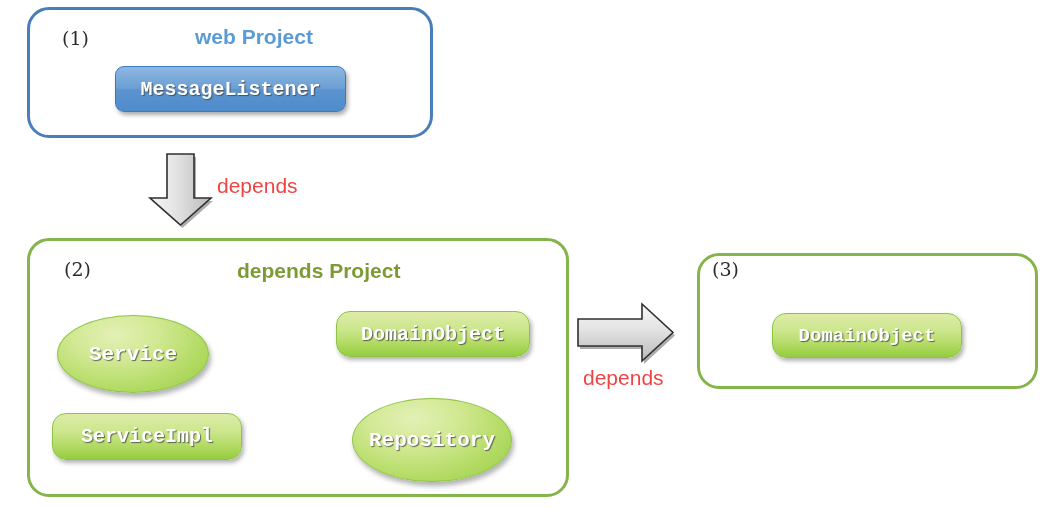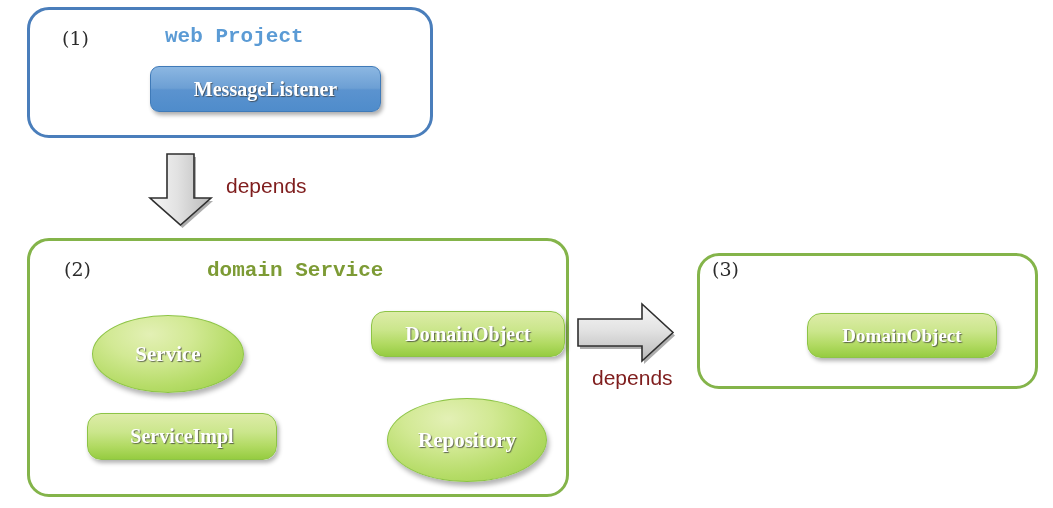--- a/index.html
+++ b/index.html
@@ -53,23 +53,24 @@
     letter-spacing: 0px;
     white-space: nowrap;
   }
   .idx-web    { left: 62px;  top: 27px; }
   .idx-domain { left: 64px;  top: 258px; }
   .idx-model  { left: 712px; top: 258px; }
 
   
   .project-title {
     position: absolute;
-    font-family: Liberation Mono, monospace;
+    font-family: Liberation Sans, sans-serif;
     font-weight: bold;
     white-space: nowrap;
+    margin-left: 30px;
   }
   .title-web {
     left: 165px; top: 25px;
     font-size: 21px;
     color: #5b9bd5;
   }
   .title-domain {
     left: 207px; top: 259px;
     font-size: 21px;
     color: #7d9b35;
@@ -80,26 +81,25 @@
     color: #7d9b35;
   }
 
   
   .node {
     position: absolute;
     box-sizing: border-box;
     display: flex;
     align-items: center;
     justify-content: center;
-    font-family: Liberation Serif, serif;
+    font-family: Liberation Mono, monospace;
     font-weight: bold;
     color: #ffffff;
     text-shadow: 1px 1px 1px rgba(60,60,60,0.75);
     white-space: nowrap;
-    margin-left: 35px;
   }
   .node-blue {
     background: linear-gradient(to bottom, #8cb7e2 0%, #6c9fd4 48%, #5b93cf 52%, #4f8ccb 100%);
     border: 1px solid #3f7ab8;
     border-radius: 9px;
     box-shadow: 2px 3px 4px rgba(0,0,0,0.33);
   }
   .node-green-rect {
     background: linear-gradient(to bottom, #ddeca8 0%, #cbe68c 40%, #b1da62 72%, #96cc41 100%);
     border: 1px solid #8dc446;
@@ -125,23 +125,22 @@
     position: absolute;
   }
   .arrow-down  { left: 146px; top: 152px; width: 70px;  height: 76px; }
   .arrow-right { left: 576px; top: 302px; width: 100px; height: 62px; }
 
   
   .depends-label {
     position: absolute;
     font-family: "Liberation Sans", sans-serif;
     font-size: 21px;
-    color: #7f1d1d;
-    white-space: nowrap;
-    margin-left: 9px;
+    color: #ef4444;
+    white-space: nowrap;
   }
   .dep-down  { left: 217px; top: 174px; }
   .dep-right { left: 583px; top: 366px; }
 </style>
 </head>
 <body>
 
 <div id="stage">
 
   <div class="project-box box-web"></div>
@@ -161,21 +160,21 @@
       <g transform="translate(3,2)">
         <polygon points="18,0 45,0 45,44 62,44 31.5,71 1,44 18,44" fill="rgba(0,0,0,0.32)" transform="translate(2,3)"></polygon>
         <polygon points="18,0 45,0 45,44 62,44 31.5,71 1,44 18,44" fill="url(#gradArrowDown)" stroke="#2f2f2f" stroke-width="1.6" stroke-linejoin="miter"></polygon>
       </g>
     </svg>
   </div>
   <div class="depends-label dep-down">depends</div>
 
   <div class="project-box box-domain"></div>
   <div class="box-index idx-domain">(2)</div>
-  <div class="project-title title-domain">domain Service</div>
+  <div class="project-title title-domain">depends Project</div>
 
   <div class="node node-green-ellipse n-service">Service</div>
   <div class="node node-green-rect n-serviceimpl">ServiceImpl</div>
   <div class="node node-green-rect n-domainobject-2">DomainObject</div>
   <div class="node node-green-ellipse n-repository">Repository</div>
 
   <div class="arrow arrow-right">
     <svg width="100" height="62" viewBox="0 0 100 62" xmlns="http://www.w3.org/2000/svg">
       <defs>
         <linearGradient id="gradArrowRight" x1="0" y1="0" x2="0" y2="1">

